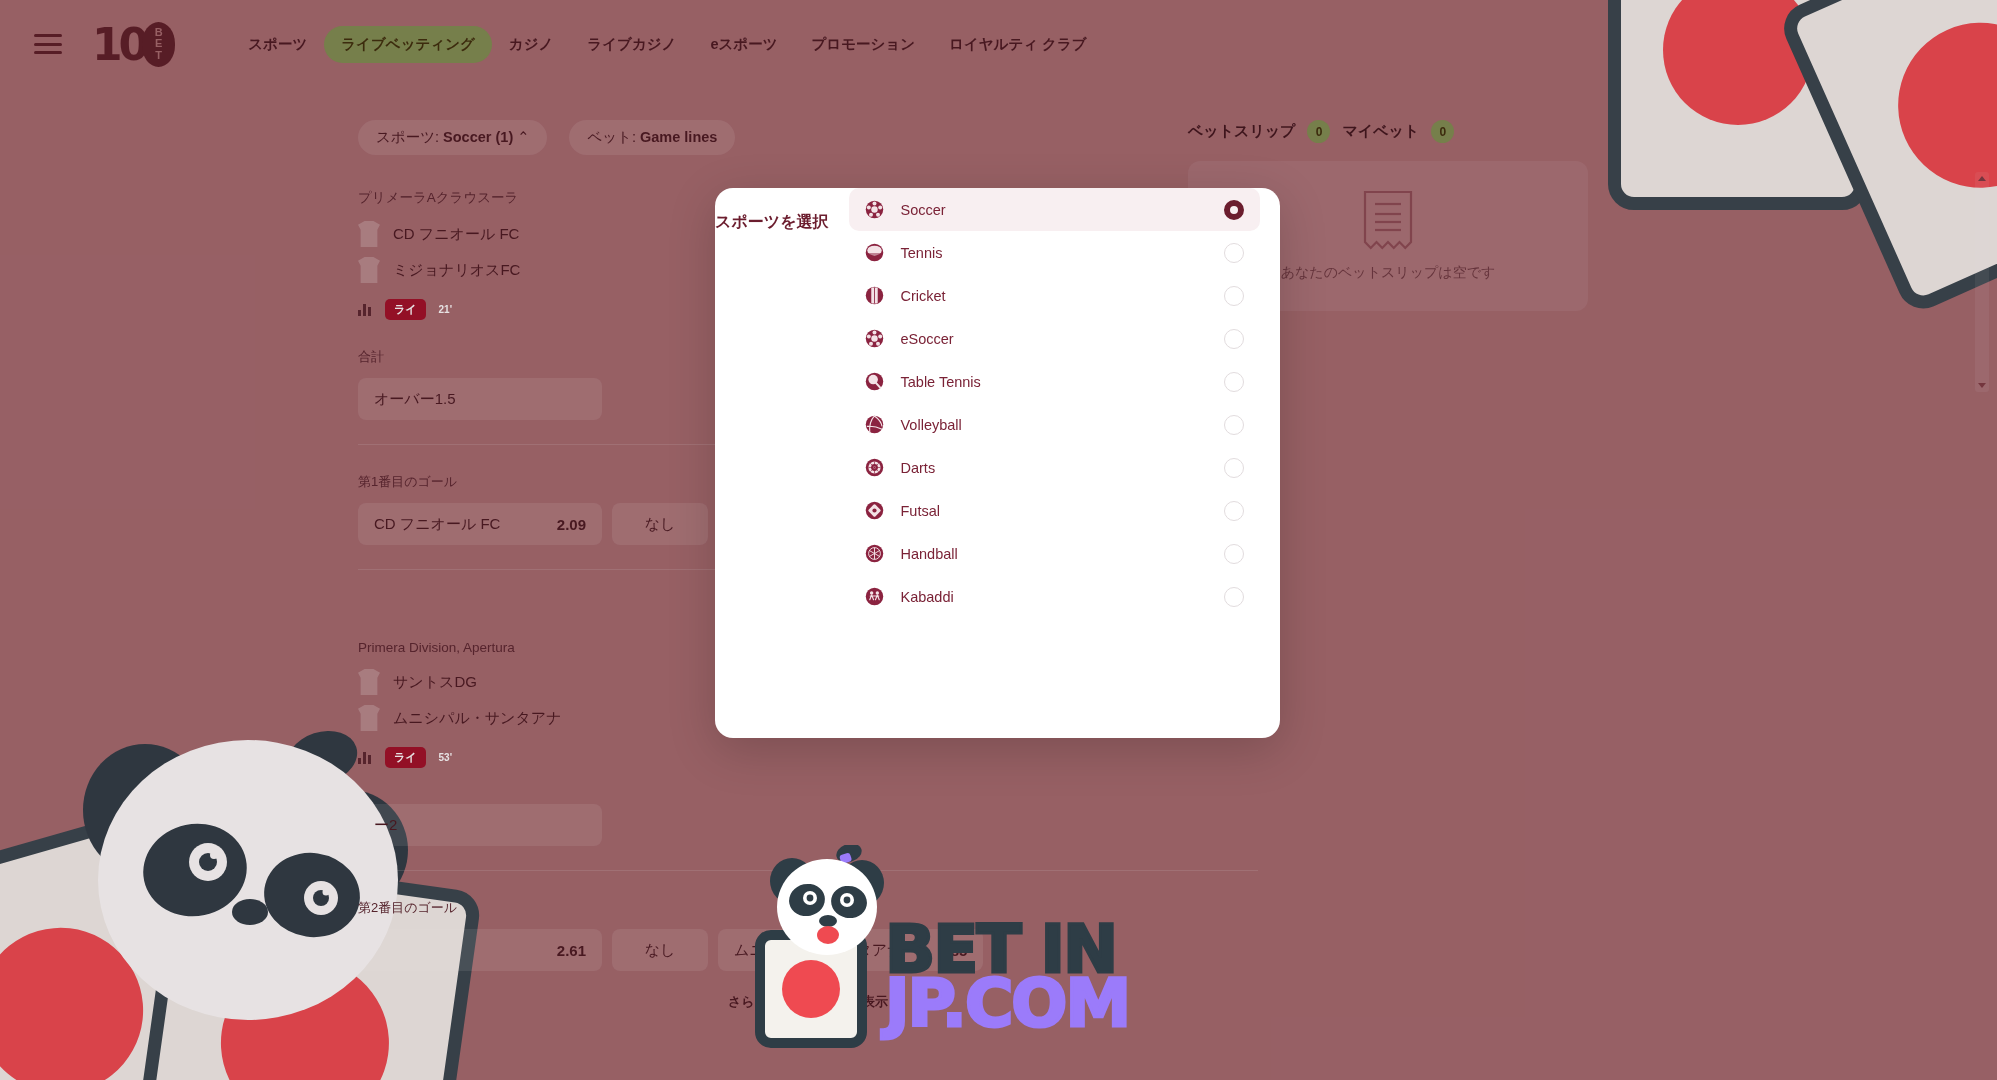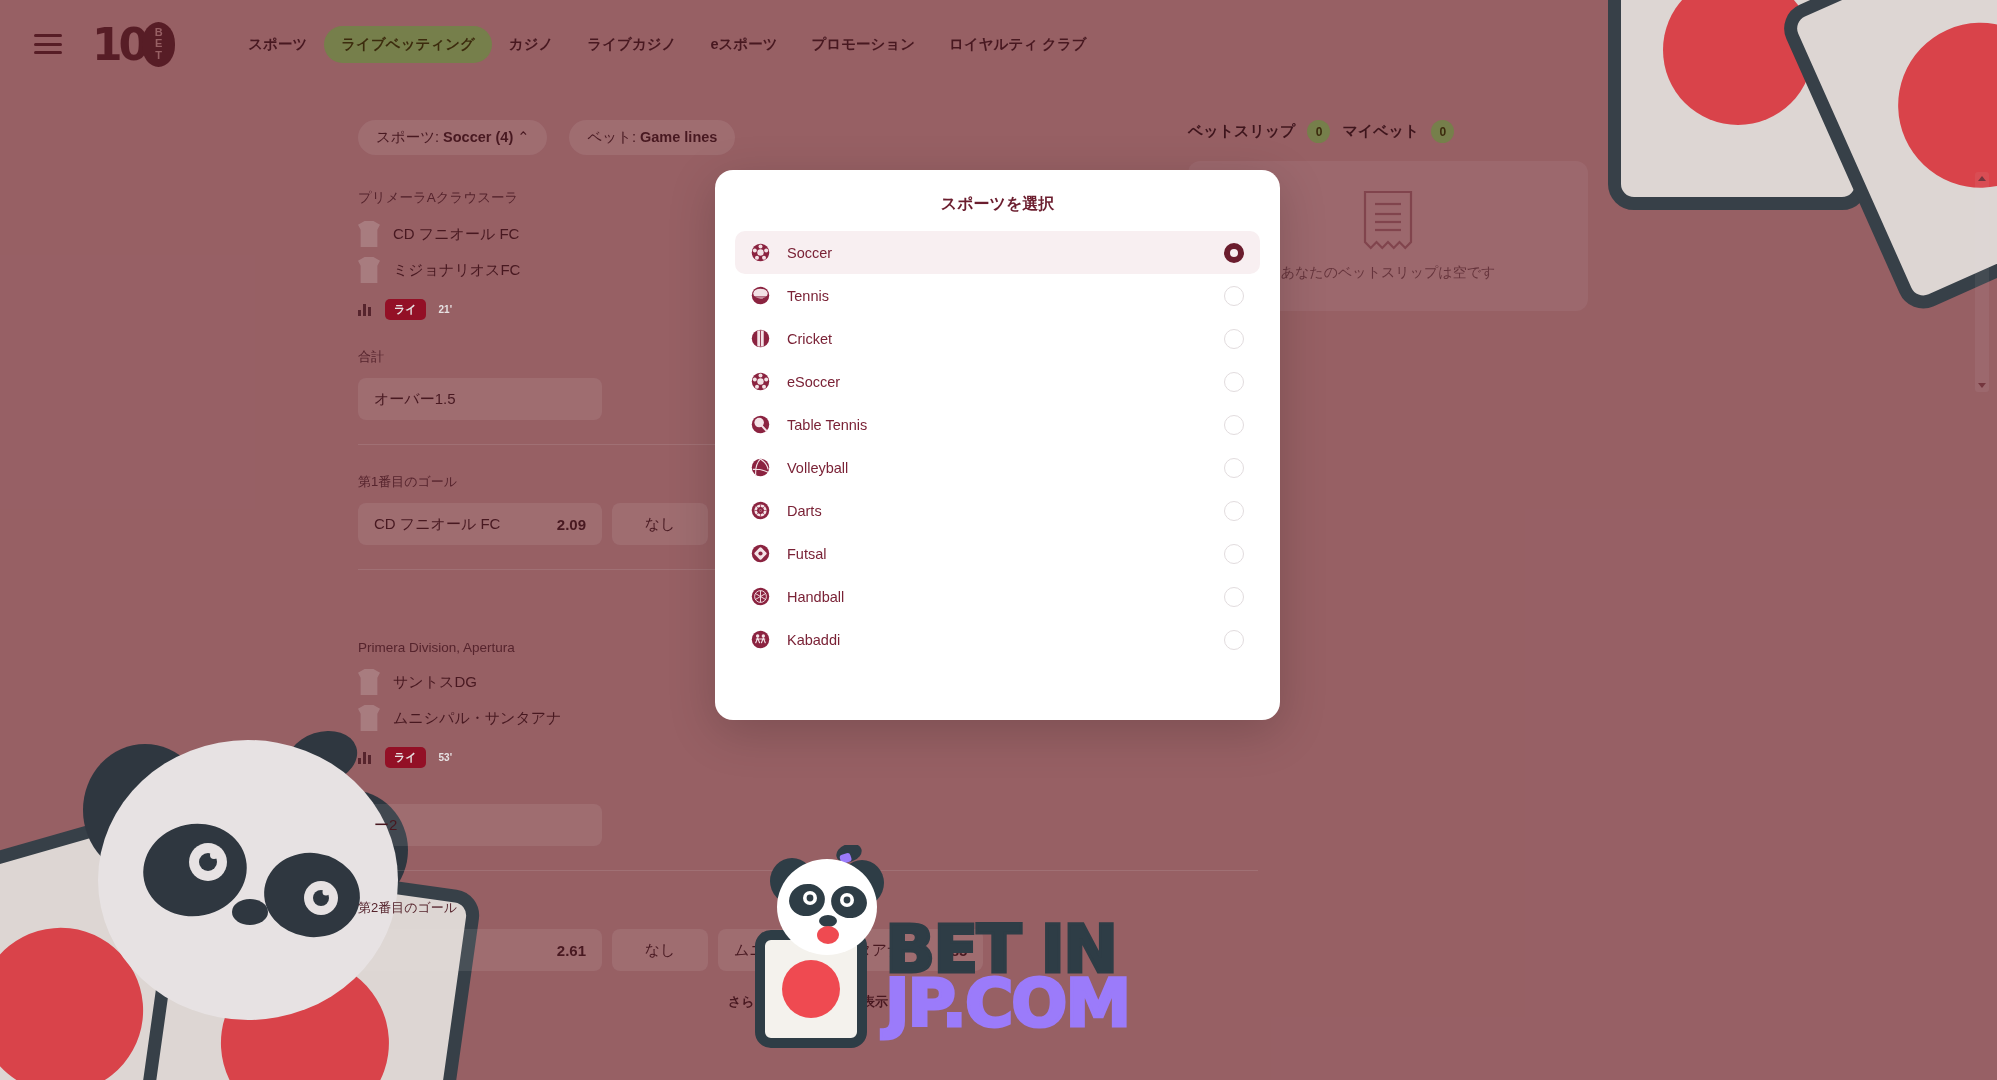--- a/index.html
+++ b/index.html
@@ -158,24 +158,24 @@
     background: rgba(255,255,255,0.07); border-radius: 3px; z-index: 6;
   }
   .scrollbar .arr { position: absolute; left: 3px; width: 0; height: 0;
      border-left: 4px solid transparent; border-right: 4px solid transparent; }
   .scrollbar .arr.up { top: 4px; border-bottom: 5px solid #7d3c44; }
   .scrollbar .arr.down { bottom: 4px; border-top: 5px solid #7d3c44; }
 
   
   .overlay { position: absolute; inset: 0; z-index: 40; background: rgba(60,20,26,0.12); }
   .modal {
-    position: absolute; left: 715px; top: 170px; width: 565px; height: 550px;
+    position: absolute; left: 715px; top: 188px; width: 565px; height: 550px;
     background: #ffffff; border-radius: 18px; overflow: hidden;
     z-index: 50; box-shadow: 0 12px 48px rgba(0,0,0,0.18);
-    display: flex; flex-direction: column;
+    display: flex; flex-direction: row;
   }
   .modal-title {
     text-align: center; font-size: 16px; font-weight: 700; color: #6b1d2e;
     padding: 24px 0 16px;
   }
   .modal-list { flex: 1; overflow: hidden; padding: 0 20px 0 20px; }
   .sport-row {
     display: flex; align-items: center; height: 43px; padding: 0 16px;
     border-radius: 10px; cursor: pointer;
   }
@@ -244,21 +244,21 @@
       <div class="nav-item">ロイヤルティ クラブ</div>
     </div>
 </div>
 
 <div class="page">
 
   <div class="content-col">
     <div class="chips">
       <div class="chip">
         <span>スポーツ:</span>
-        <b>Soccer (4)</b>
+        <b>Soccer (1)</b>
         <span>⌃</span>
       </div>
       <div class="chip">
         <span>ベット:</span>
         <b>Game lines</b>
       </div>
     </div>
 
     <div>
       <div class="league-title">プリメーラAクラウスーラ</div>

